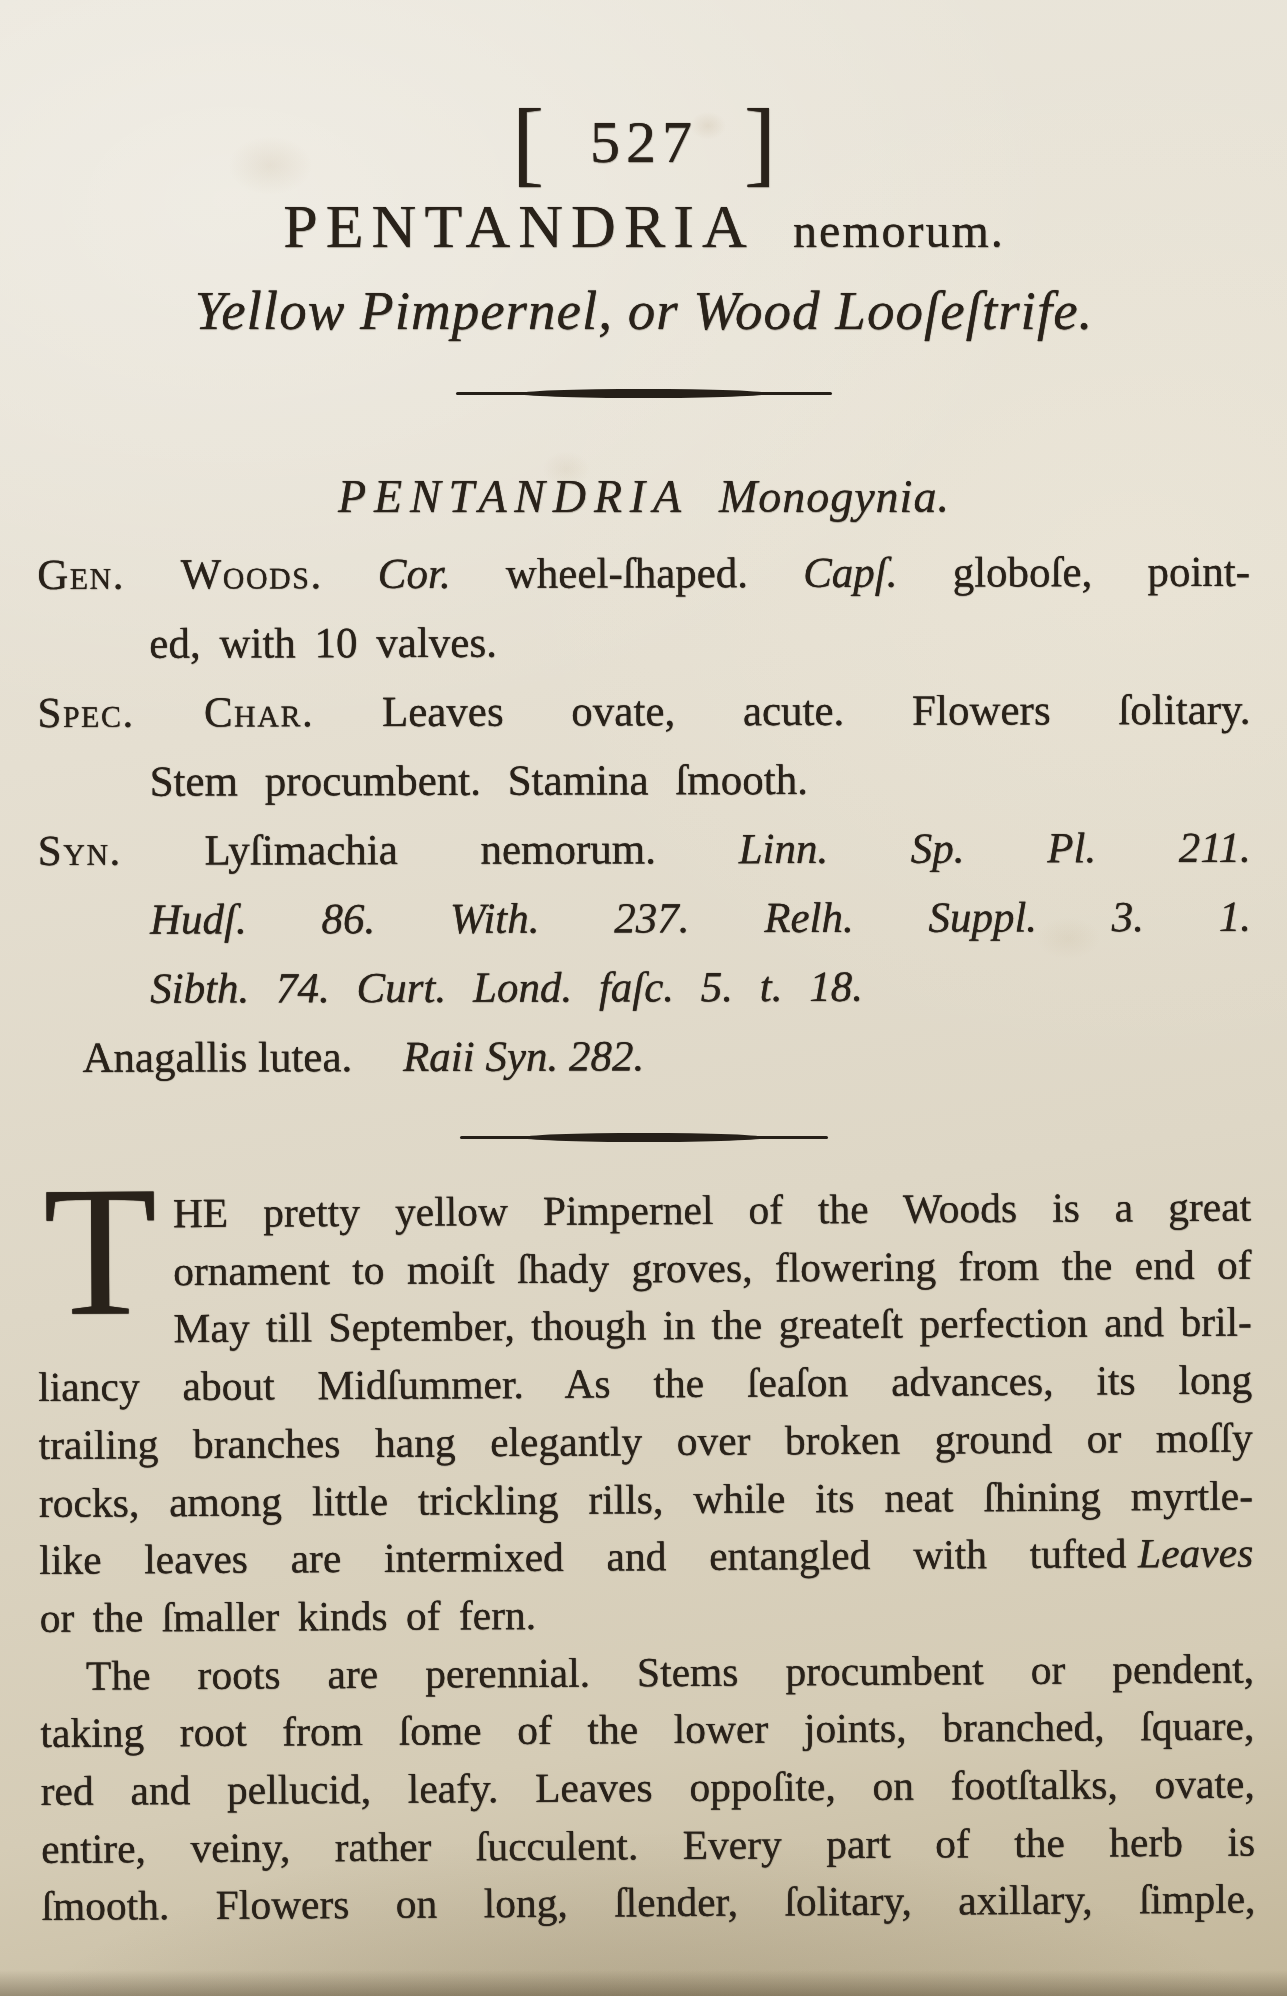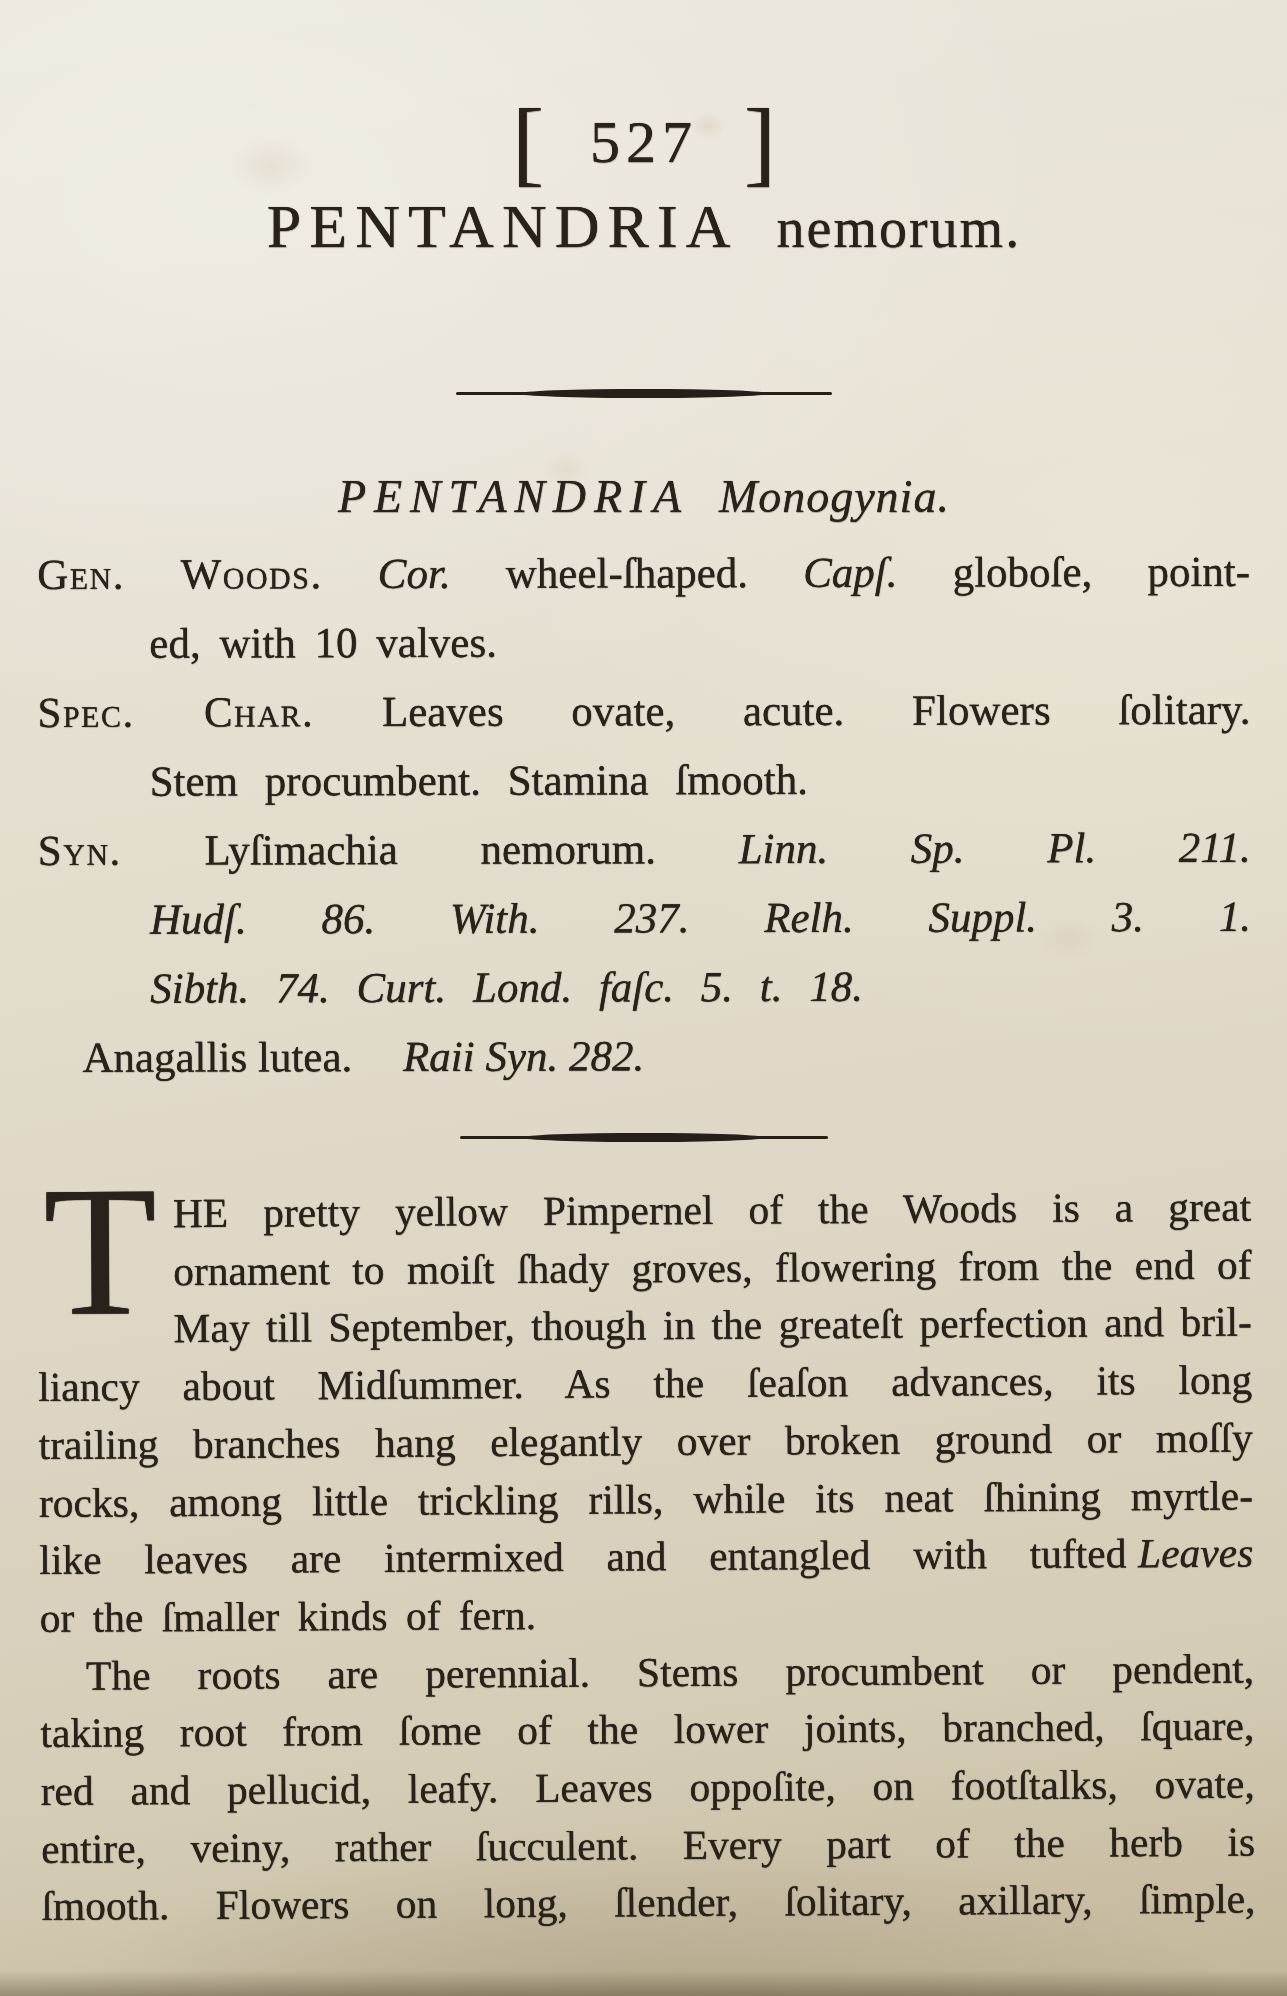--- a/index.html
+++ b/index.html
@@ -28,21 +28,21 @@
 
   .center{position:absolute;left:24px;width:1240px;text-align:center;}
 
   
   .pageno{top:86px;height:112px;display:flex;align-items:center;justify-content:center;gap:46px;}
   .pageno .bracket{font-size:96px;line-height:0;font-weight:400;}
   .pageno .num{font-size:60px;line-height:0;letter-spacing:6px;}
 
   .titleline{top:190px;font-size:62px;line-height:72px;white-space:nowrap;}
   .titleline .genus{letter-spacing:.13em;}
-  .titleline .species{font-size:56px;margin-left:38px;letter-spacing:2px;}
+  .titleline .species{font-size:48px;margin-left:38px;letter-spacing:2px;}
 
   .subtitle{top:278px;font-size:55px;line-height:66px;font-style:italic;letter-spacing:1px;white-space:nowrap;}
 
   .rule{position:absolute;left:0;right:0;margin:0 auto;height:12px;}
   .rule .bar{position:absolute;top:4px;left:0;right:0;height:3px;background:#251f18;border-radius:2px;}
   .rule .swell{position:absolute;top:1px;left:17%;width:66%;height:9px;border-radius:50%;background:#251f18;}
   .rule1{top:388px;width:376px;}
   .rule2{top:1132px;width:368px;}
 
   .classif{top:468px;font-size:46px;line-height:58px;font-style:italic;white-space:nowrap;}
@@ -77,20 +77,21 @@
   <div class="center pageno ink">
     <span class="bracket">[</span>
     <span class="num">527</span>
     <span class="bracket">]</span>
   </div>
 
   <div class="center titleline ink">
     <span class="genus">PENTANDRIA</span><span class="species">nemorum.</span>
   </div>
 
+  <div class="center subtitle ink">Yellow Pimpernel, or Wood Looſeſtrife.</div>
 
   <div class="rule rule1">
     <span class="bar"></span>
     <span class="swell"></span>
   </div>
 
   <div class="center classif ink">
     <span class="cls">PENTANDRIA</span><span class="ord">Monogynia.</span>
   </div>
 

